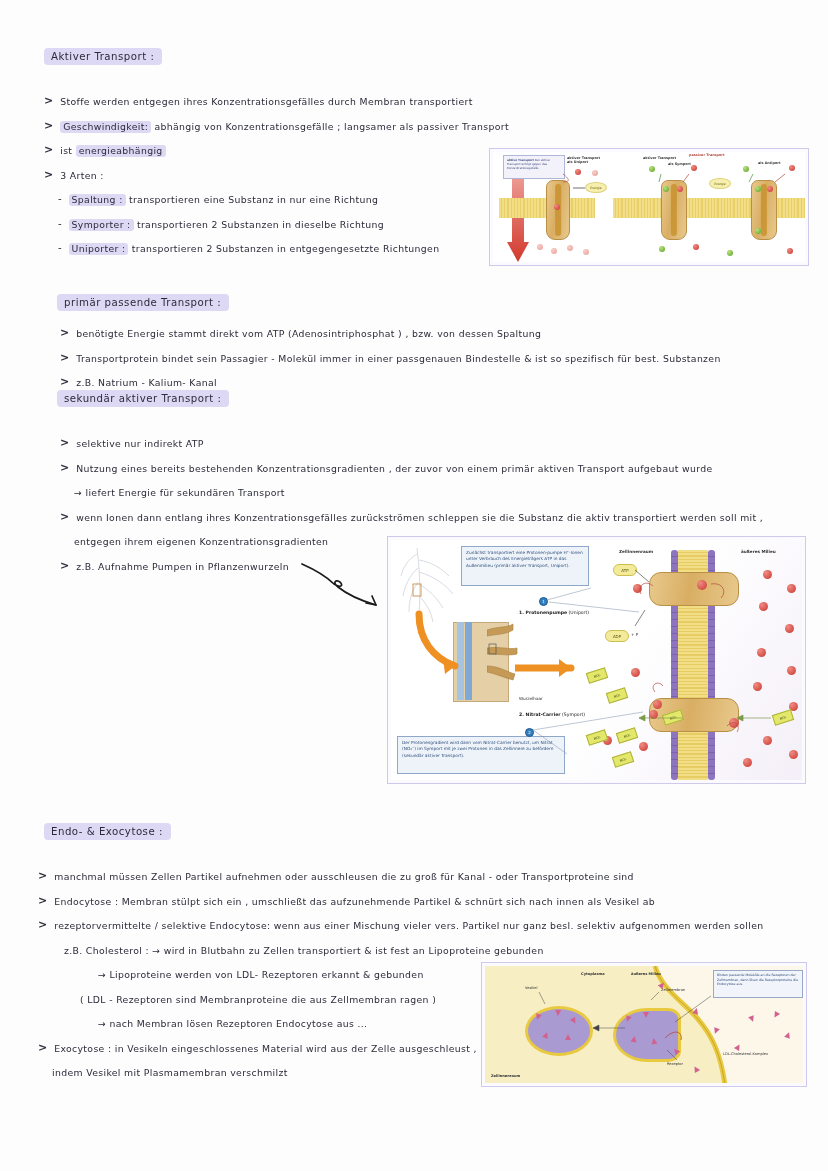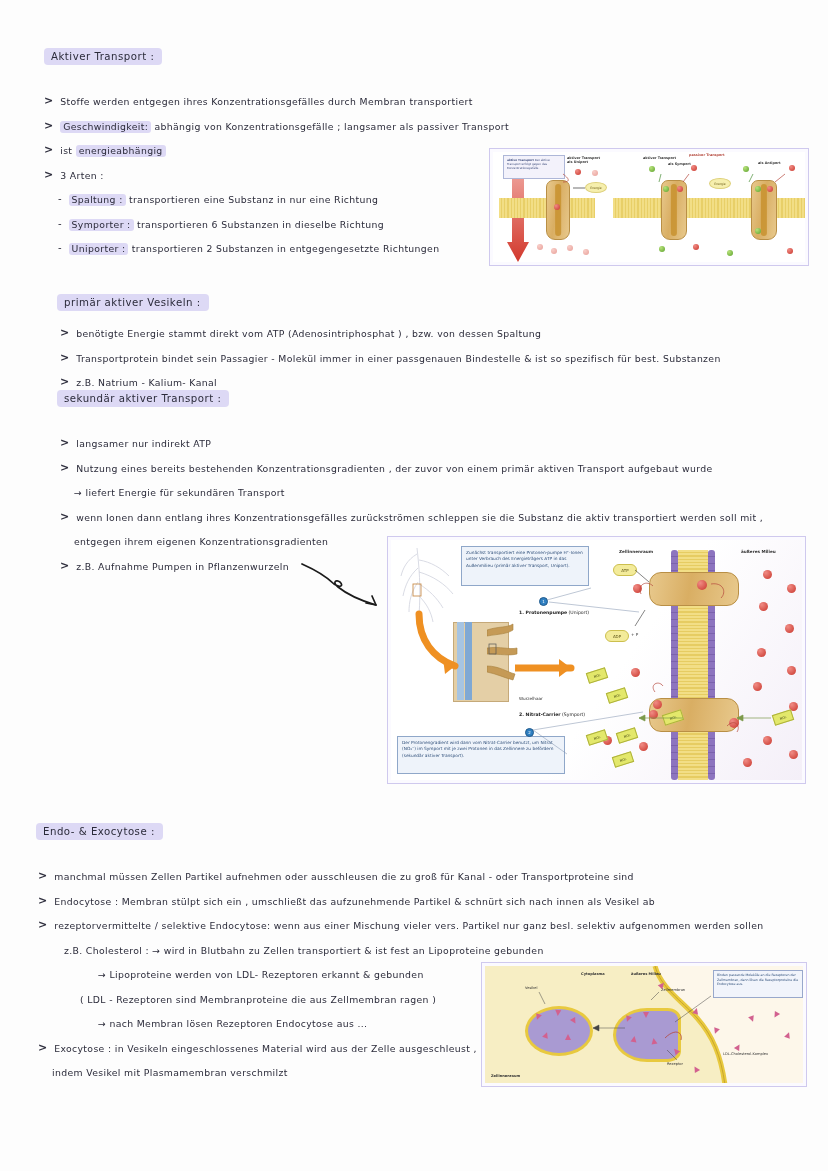--- a/index.html
+++ b/index.html
@@ -100,21 +100,21 @@
       <div class="row" style="left: 44px; top: 169.5px;">
         <span class="gt">&gt;</span>
         <span class="txt"><span>3 Arten :</span></span>
       </div>
       <div class="row" style="left: 58px; top: 194px;">
         <span class="dash">-</span>
         <span class="txt"><span class="hl">Spaltung :</span><span> transportieren eine Substanz in nur eine Richtung</span></span>
       </div>
       <div class="row" style="left: 58px; top: 218.5px;">
         <span class="dash">-</span>
-        <span class="txt"><span class="hl">Symporter :</span><span> transportieren   6   Substanzen in dieselbe Richtung</span></span>
+        <span class="txt"><span class="hl">Symporter :</span><span> transportieren   2   Substanzen in dieselbe Richtung</span></span>
       </div>
       <div class="row" style="left: 58px; top: 243px;">
         <span class="dash">-</span>
         <span class="txt"><span class="hl">Uniporter :</span><span> transportieren  2 Substanzen  in entgegengesetzte Richtungen</span></span>
       </div>
     </div>
 
   <div class="fig" style="left:489px;top:148px;width:320px;height:118px;">
     <div class="inner">
 
@@ -191,41 +191,41 @@
         <path d="M70 22 C78 28,76 30,70 30" stroke="#b4473c" fill="none" stroke-width=".7" marker-end=""></path>
         <path d="M92 36 L80 36" stroke="#333" fill="none" stroke-width=".7"></path>
         <path d="M168 22 L166 30" stroke="#4a8f3a" fill="none" stroke-width=".7"></path>
         <path d="M196 22 L190 30" stroke="#b4473c" fill="none" stroke-width=".7"></path>
         <path d="M260 22 L256 30" stroke="#4a8f3a" fill="none" stroke-width=".7"></path>
         <path d="M292 22 L282 30" stroke="#b4473c" fill="none" stroke-width=".7"></path>
       </svg>
     </div>
   </div>
 
-  <div class="chip" style="left:57px;top:294px;">primär aktiver Vesikeln :</div>
+  <div class="chip" style="left:57px;top:294px;">primär passende Transport :</div>
   <div id="s2rows">
       <div class="row" style="left: 60px; top: 328px;">
         <span class="gt">&gt;</span>
         <span class="txt"><span>benötigte Energie stammt direkt vom ATP (Adenosintriphosphat ) , bzw. von dessen Spaltung</span></span>
       </div>
       <div class="row" style="left: 60px; top: 352.5px;">
         <span class="gt">&gt;</span>
         <span class="txt"><span>Transportprotein bindet sein Passagier - Molekül immer in einer passgenauen Bindestelle  &amp;  ist so  spezifisch für best. Substanzen</span></span>
       </div>
       <div class="row" style="left: 60px; top: 377px;">
         <span class="gt">&gt;</span>
         <span class="txt"><span>z.B. Natrium - Kalium- Kanal</span></span>
       </div>
     </div>
 
   <div class="chip" style="left:57px;top:390px;">sekundär aktiver Transport :</div>
   <div id="s3rows">
       <div class="row" style="left: 60px; top: 438px;">
         <span class="gt">&gt;</span>
-        <span class="txt"><span>langsamer nur indirekt ATP</span></span>
+        <span class="txt"><span>selektive nur indirekt ATP</span></span>
       </div>
       <div class="row" style="left: 60px; top: 462.5px;">
         <span class="gt">&gt;</span>
         <span class="txt"><span>Nutzung eines bereits bestehenden Konzentrationsgradienten , der zuvor von einem primär aktiven Transport aufgebaut wurde</span></span>
       </div>
       <div class="row" style="left: 74px; top: 487px;">
         <span class="txt"><span>→ liefert Energie für sekundären Transport</span></span>
       </div>
       <div class="row" style="left: 60px; top: 511.5px;">
         <span class="gt">&gt;</span>
@@ -364,21 +364,21 @@
         <g stroke="#7c9a4a" fill="none" stroke-width=".7">
           <path d="M292 178 L248 178"></path>
             <path d="M248 178 l6 -3 v6 Z" fill="#7c9a4a"></path>
           <path d="M380 178 L346 178"></path>
             <path d="M346 178 l6 -3 v6 Z" fill="#7c9a4a"></path>
         </g>
       </svg>
     </div>
   </div>
 
-  <div class="chip" style="left:36px;top:823px;">Endo- &amp; Exocytose :</div>
+  <div class="chip" style="left:44px;top:823px;">Endo- &amp; Exocytose :</div>
   <div id="s4rows">
       <div class="row" style="left: 38px; top: 871px;">
         <span class="gt">&gt;</span>
         <span class="txt"><span>manchmal müssen  Zellen  Partikel  aufnehmen oder ausschleusen  die zu groß  für  Kanal - oder  Transportproteine sind</span></span>
       </div>
       <div class="row" style="left: 38px; top: 895.5px;">
         <span class="gt">&gt;</span>
         <span class="txt"><span>Endocytose : Membran stülpt sich ein , umschließt  das aufzunehmende Partikel  &amp;  schnürt sich  nach innen  als Vesikel ab</span></span>
       </div>
       <div class="row" style="left: 38px; top: 920px;">

